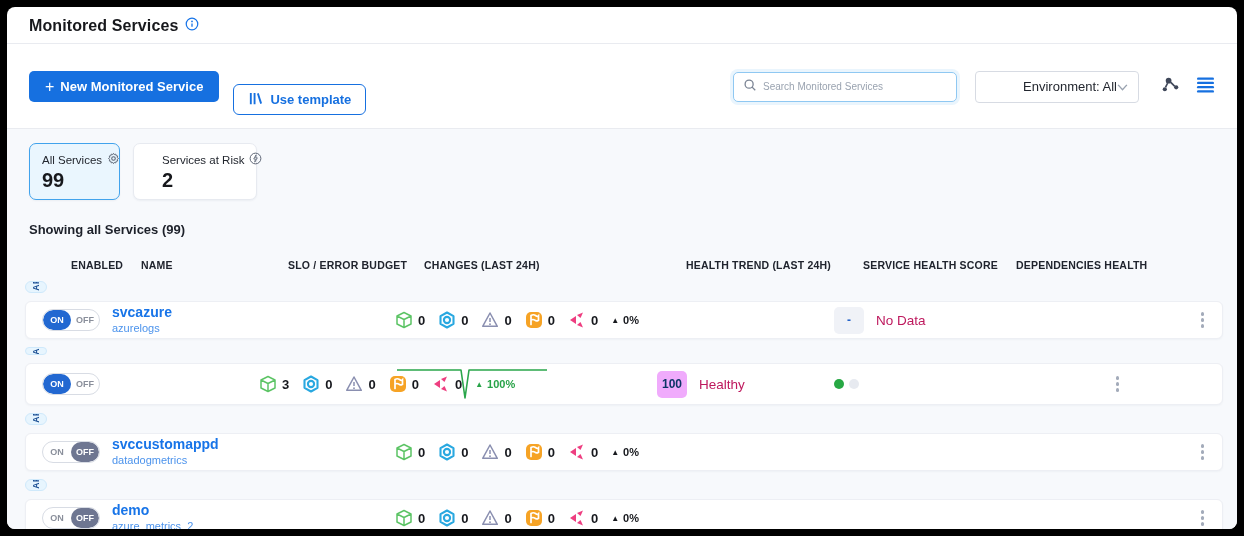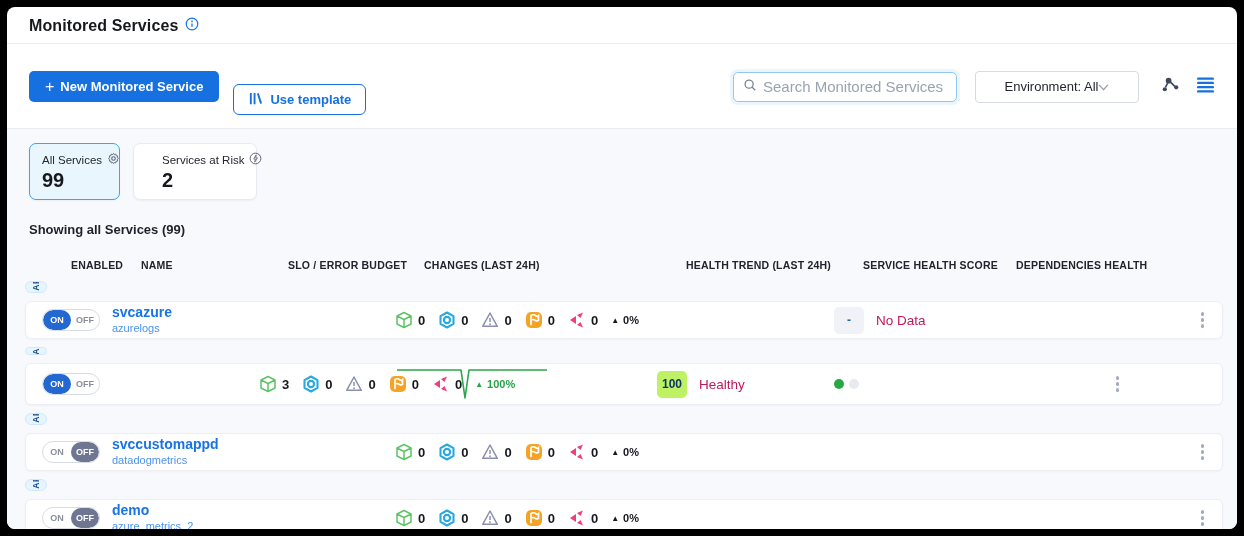--- a/index.html
+++ b/index.html
@@ -15,23 +15,23 @@
   
   .toolbar { display:flex; align-items:center; padding:14px 22px 13px 22px; border-bottom:1px solid #e9ebf0; }
   .btn-primary { display:flex; align-items:center; gap:6px; background:#1670e0; color:#fff; border:none;
      font-family:inherit; font-size:13px; font-weight:700; height:31px; padding:0 16px; border-radius:5px; cursor:pointer; }
   .btn-primary .plus { font-size:16px; font-weight:400; line-height:1; }
   .btn-secondary { display:flex; align-items:center; gap:7px; background:#fff; color:#1670e0; border:1px solid #1670e0;
      font-family:inherit; font-size:13px; font-weight:700; height:31px; padding:0 14px; border-radius:6px; margin-left:14px; cursor:pointer;margin-top:26px; }
   .toolbar .spacer { flex:1; }
   .search-box { display:flex; align-items:center; gap:6px; width:224px; height:30px; border:1px solid #8fc8f2;
      box-shadow:0 0 0 3px #eaf5fd; border-radius:5px; padding:0 9px; background:#fff; }
-  .search-box input { border:none; outline:none; font-family:inherit; font-size:15px; color:#3a3f4b; width:100%; background:transparent; }
+  .search-box input { border:none; outline:none; font-family:inherit; font-size:10px; color:#3a3f4b; width:100%; background:transparent; }
   .search-box input::placeholder { color:#9aa3b0; }
-  .env-select { display:flex; align-items:center; justify-content:center; width:164px; height:32px;
+  .env-select { display:flex; align-items:center; justify-content:flex-end; width:164px; height:32px;
      border:1px solid #d7dbe3; border-radius:4px; padding:0 10px; margin-left:18px; background:#fff; cursor:pointer; }
   .env-select span { font-size:13px; color:#23272f; }
   .view-icons { display:flex; align-items:center; gap:16px; margin-left:22px; }
 
   
   .content { flex:1; background:#f7f9fc; padding-top:14px; overflow:hidden; }
 
   .cards { display:flex; gap:13px; padding-left:22px; }
   .sum-card { width:108px; min-height:55px; background:#fff; border:1px solid #e7eaf0; border-radius:7px;
      padding:8px 10px 7px 12px; box-shadow:0 1px 2px rgba(20,40,80,.05); cursor:pointer; }
@@ -74,21 +74,21 @@
   .delta { display:flex; align-items:center; gap:4px; font-size:11px; font-weight:700; color:#16181d; }
   .delta.green { color:#27a348; }
   .delta .tri { font-size:8px; }
 
   .trend svg { display:block; }
 
   .score { display:flex; align-items:center; gap:12px; }
   .score-badge { min-width:30px; height:27px; padding:0 5px; border-radius:5px; display:flex; align-items:center; justify-content:center;
      font-size:12px; font-weight:700; }
   .score-badge.nodata { background:#f0f2f7; color:#2563c9; }
-  .score-badge.green  { background:#bef264; color:#0c3566; }
+  .score-badge.green  { background:#f0abfc; color:#0c3566; }
   .score-label { font-size:13.5px; color:#be185d; }
 
   .deps { display:flex; align-items:center; gap:5px; }
   .dot { width:10px; height:10px; border-radius:50%; }
   .dot.green { background:#27a844; }
   .dot.gray  { background:#e7eaf0; }
 
   .kebab { justify-self:end; margin-right:14px; display:flex; flex-direction:column; gap:2.5px; padding:4px; cursor:pointer; }
   .kebab i { width:3.5px; height:3.5px; border-radius:50%; background:#a3abba; }
 </style>

